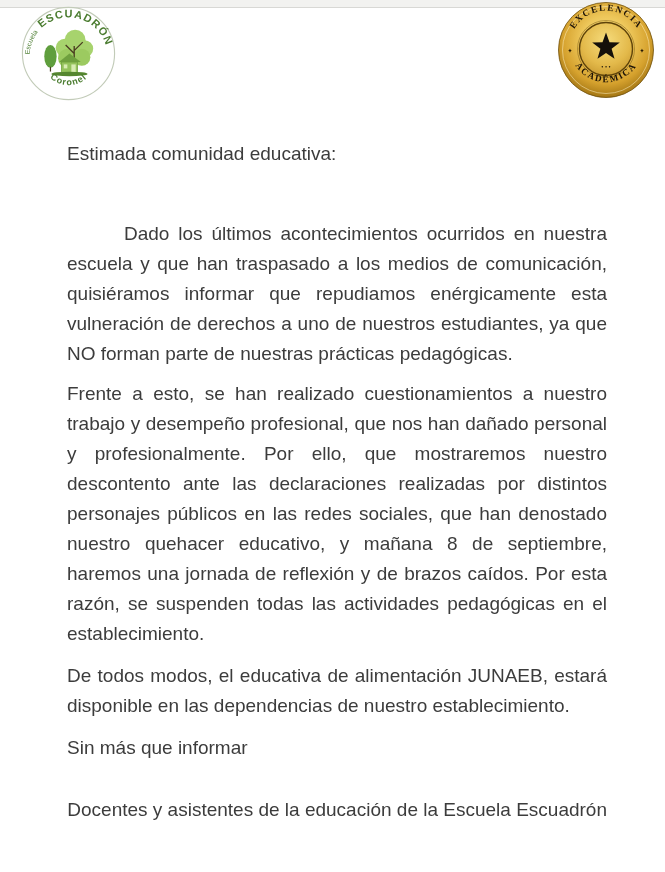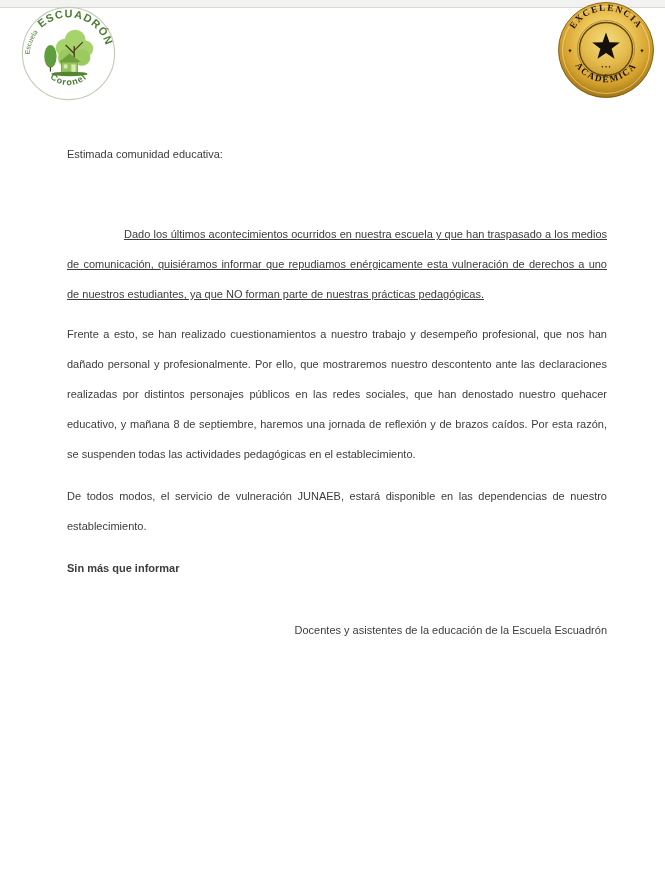--- a/index.html
+++ b/index.html
@@ -24,29 +24,29 @@
   .seal       { position: absolute; left: 553px; top: 2px; width: 106px; height: 100px; }
 
   svg text { font-family: "Liberation Sans", "DejaVu Sans", sans-serif; }
   .seal-text { font-family: "Liberation Serif", "DejaVu Serif", serif; }
 
   #letter {
     position: absolute;
     left: 67px;
     top: 139px;
     width: 540px;
-    font-size: 11px;
+    font-size: 19px;
     line-height: 30px;
   }
   .salutation { margin: 0 0 50px 0; }
   .para { margin: 0; text-align: justify; }
-  .p0 { text-indent: 57px; margin-bottom: 10px; text-decoration: underline; }
+  .p0 { text-indent: 57px; margin-bottom: 10px; }
   .p1 { margin-bottom: 12px; }
   .p2 { margin-bottom: 12px; }
-  .p3 { text-align: left; margin-bottom: 0; font-weight: bold; }
+  .p3 { text-align: left; margin-bottom: 0; }
   .signature { margin-top: 32px; text-align: right; }
 </style>
 </head>
 <body>
 
 <div id="page">
 
   <div class="top-strip"></div>
 
   <svg class="school-logo" viewBox="0 0 100 100">
@@ -114,18 +114,18 @@
     </text>
     <text class="seal-text" font-size="9.2" font-weight="bold" letter-spacing="1.6" fill="#1c1206" text-anchor="middle">
       <textPath href="#sealBotArc" startOffset="50%">ACADÉMICA</textPath>
     </text>
   </svg>
 
   <div id="letter">
     <p class="salutation">Estimada comunidad educativa:</p>
     <p class="para p0">Dado los últimos acontecimientos ocurridos en nuestra escuela y que han traspasado a los medios de comunicación, quisiéramos informar que repudiamos enérgicamente esta vulneración de derechos a uno de nuestros estudiantes, ya que NO forman parte de nuestras prácticas pedagógicas.</p>
     <p class="para p1">Frente a esto, se han realizado cuestionamientos a nuestro trabajo y desempeño profesional, que nos han dañado personal y profesionalmente. Por ello, que mostraremos nuestro descontento ante las declaraciones realizadas por distintos personajes públicos en las redes sociales, que han denostado nuestro quehacer educativo, y mañana 8 de septiembre, haremos una jornada de reflexión y de brazos caídos. Por esta razón, se suspenden todas las actividades pedagógicas en el establecimiento.</p>
-    <p class="para p2">De todos modos, el servicio de vulneración JUNAEB, estará disponible en las dependencias de nuestro establecimiento.</p>
+    <p class="para p2">De todos modos, el educativa de alimentación JUNAEB, estará disponible en las dependencias de nuestro establecimiento.</p>
     <p class="para p3">Sin más que informar</p>
     <p class="signature">Docentes y asistentes de la educación de la Escuela Escuadrón</p>
   </div>
 
 </div>
 
 </body></html>

